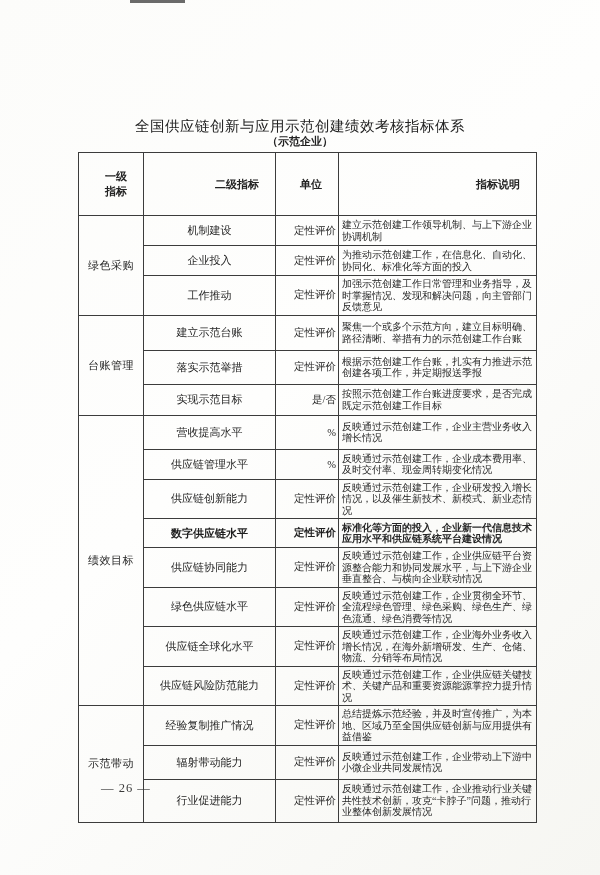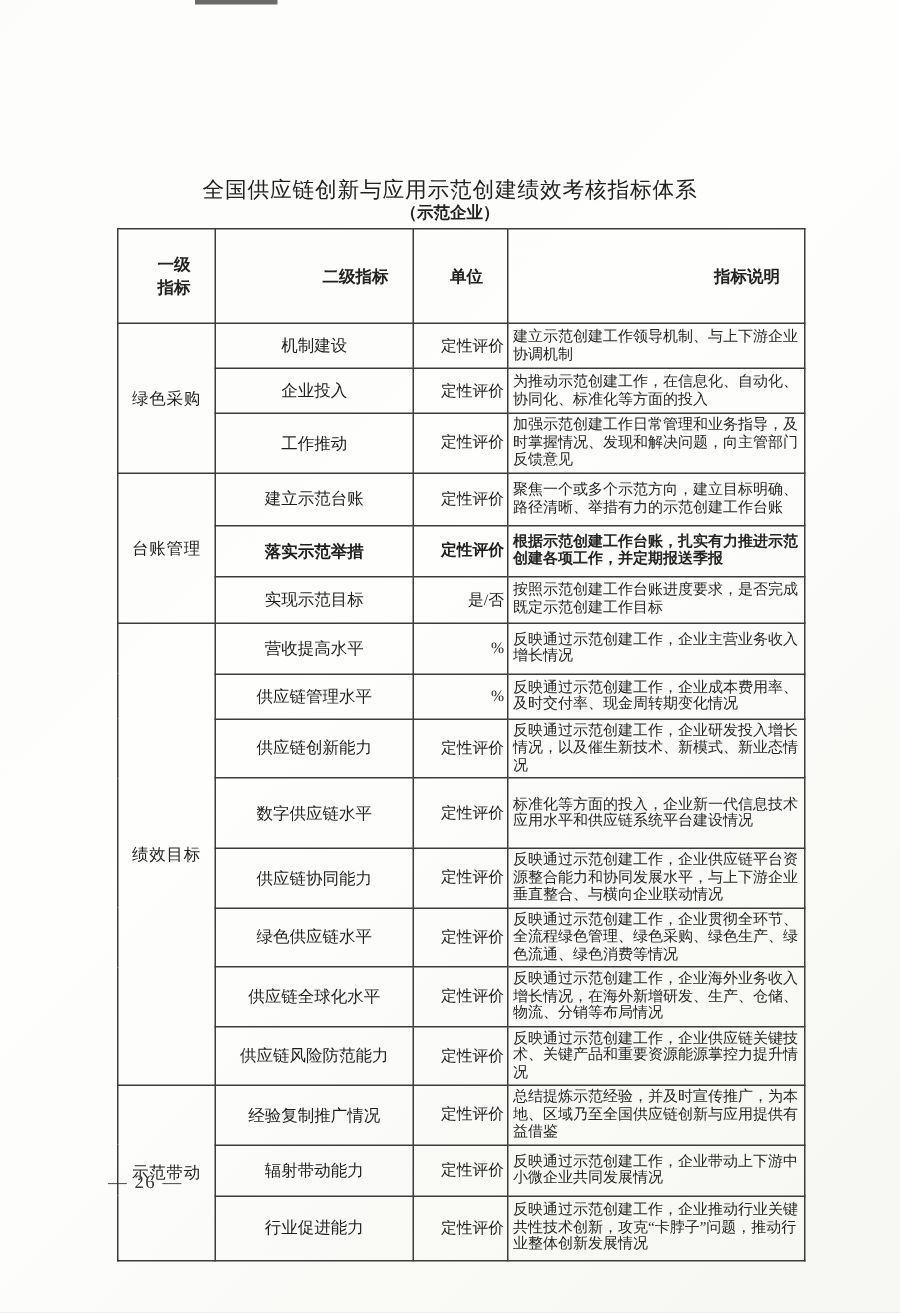--- a/index.html
+++ b/index.html
@@ -86,21 +86,21 @@
   }
   td.desc {
     font-size: 10px;
     line-height: 11.5px;
     text-align: left;
     padding: 2px 3px;
     color: #262626;
   }
   .footer {
     position: absolute;
-    left: 72px;
+    left: 101px;
     top: 781px;
     font-size: 12.5px;
     color: #3a3a3a;
     letter-spacing: 1px;
   }
 </style>
 </head>
 <body>
 
 <div class="page">
@@ -142,21 +142,21 @@
         <td class="unit">定性评价</td>
         <td class="desc">加强示范创建工作日常管理和业务指导，及时掌握情况、发现和解决问题，向主管部门反馈意见</td>
       </tr>
 
       <tr style="height:35px;">
         <td class="level1" rowspan="3">台账管理</td>
         <td class="level2">建立示范台账</td>
         <td class="unit">定性评价</td>
         <td class="desc">聚焦一个或多个示范方向，建立目标明确、路径清晰、举措有力的示范创建工作台账</td>
       </tr>
-      <tr style="height:34px;font-weight:bold;">
+      <tr style="height:34px;">
         <td class="level2">落实示范举措</td>
         <td class="unit">定性评价</td>
         <td class="desc">根据示范创建工作台账，扎实有力推进示范创建各项工作，并定期报送季报</td>
       </tr>
       <tr style="height:31px;">
         <td class="level2">实现示范目标</td>
         <td class="unit">是/否</td>
         <td class="desc">按照示范创建工作台账进度要求，是否完成既定示范创建工作目标</td>
       </tr>
 
@@ -169,21 +169,21 @@
       <tr style="height:30px;">
         <td class="level2">供应链管理水平</td>
         <td class="unit">%</td>
         <td class="desc">反映通过示范创建工作，企业成本费用率、及时交付率、现金周转期变化情况</td>
       </tr>
       <tr style="height:36px;">
         <td class="level2">供应链创新能力</td>
         <td class="unit">定性评价</td>
         <td class="desc">反映通过示范创建工作，企业研发投入增长情况，以及催生新技术、新模式、新业态情况</td>
       </tr>
-      <tr style="height:47px;">
+      <tr style="height:29px;font-weight:bold;">
         <td class="level2">数字供应链水平</td>
         <td class="unit">定性评价</td>
         <td class="desc">标准化等方面的投入，企业新一代信息技术应用水平和供应链系统平台建设情况</td>
       </tr>
       <tr style="height:35px;">
         <td class="level2">供应链协同能力</td>
         <td class="unit">定性评价</td>
         <td class="desc">反映通过示范创建工作，企业供应链平台资源整合能力和协同发展水平，与上下游企业垂直整合、与横向企业联动情况</td>
       </tr>
       <tr style="height:36px;">

